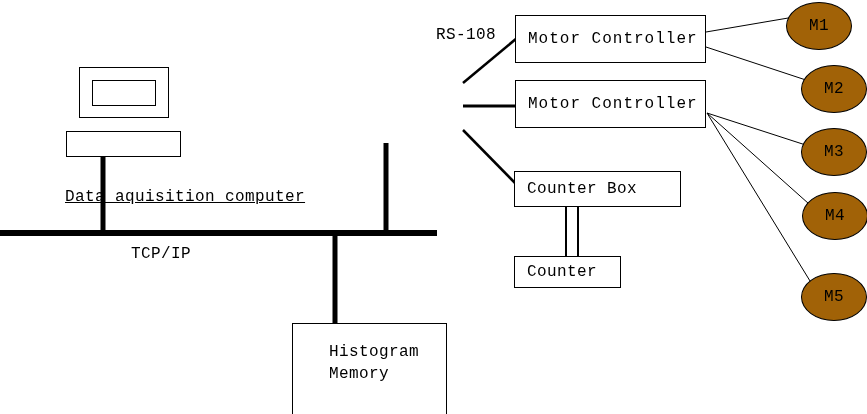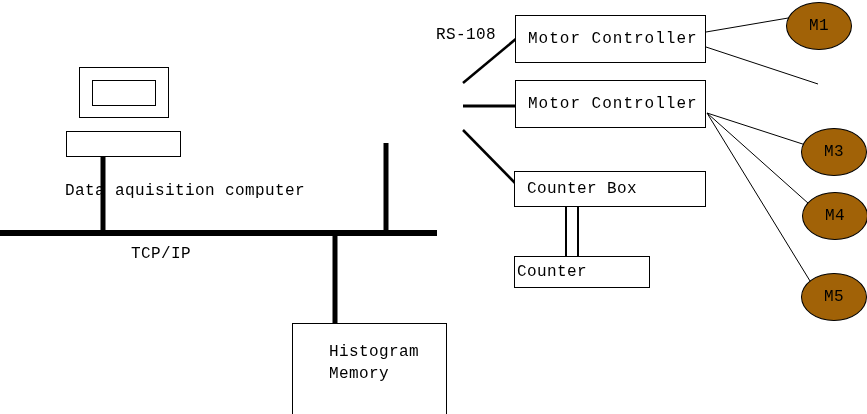--- a/index.html
+++ b/index.html
@@ -56,34 +56,34 @@
   
   #monitor-outer { left: 79px;  top: 67px;  width: 90px;  height: 51px; }
   #monitor-inner { left: 92px;  top: 80px;  width: 64px;  height: 26px; }
   #keyboard      { left: 66px;  top: 131px; width: 115px; height: 26px; }
 
   
   #terminal-server { left: 322px; top: 67px;  width: 141px; height: 77px; padding: 13px 0 0 14px; line-height: 22px; }
   #motor-controller-1, #motor-controller-2 { left: 515px; width: 191px; height: 48px; padding-left: 12px; letter-spacing: 1px; }
   #motor-controller-1 { top: 15px; }
   #motor-controller-2 { top: 80px; }
-  #counter-box { left: 514px; top: 171px; width: 192px; height: 36px; padding-left: 12px; }
-  #counter     { left: 514px; top: 256px; width: 136px; height: 32px; padding-left: 2px; }
+  #counter-box { left: 514px; top: 171px; width: 167px; height: 36px; padding-left: 12px; }
+  #counter     { left: 514px; top: 256px; width: 107px; height: 32px; padding-left: 12px; }
   #histogram-memory { left: 284px; top: 323px; width: 155px; height: 111px; padding: 17px 0 0 36px; line-height: 22px; margin-left: 8px; }
 
   
   .ellipse { width: 66px; height: 48px; }
   #m1 { left: 786px; top: 2px;   }
   #m2 { left: 801px; top: 65px;  }
   #m3 { left: 801px; top: 128px; }
   #m4 { left: 802px; top: 192px; }
   #m5 { left: 801px; top: 273px; }
 
   
-  #computer-caption { left: 65px;  top: 182px; }
+  #computer-caption { left: 65px;  top: 188px; text-decoration: underline; }
   #bus-label        { left: 131px; top: 245px; }
   #serial-label     { left: 436px; top: 26px;  }
 </style>
 </head>
 <body>
 
 <div id="stage">
 
   <svg id="wires" width="867" height="414" viewBox="0 0 867 414">
 
@@ -114,17 +114,18 @@
   <div class="label" id="bus-label">TCP/IP</div>
   <div class="label" id="serial-label">RS-108</div>
 
   <div class="box vcenter" id="motor-controller-1">Motor Controller</div>
   <div class="box vcenter" id="motor-controller-2">Motor Controller</div>
   <div class="box vcenter" id="counter-box">Counter Box</div>
   <div class="box vcenter" id="counter">Counter</div>
   <div class="box" id="histogram-memory">Histogram Memory</div>
 
   <div class="ellipse" id="m1">M1</div>
+  <div class="ellipse" id="m2">M2</div>
   <div class="ellipse" id="m3">M3</div>
   <div class="ellipse" id="m4">M4</div>
   <div class="ellipse" id="m5">M5</div>
 
 </div>
 
 </body></html>

